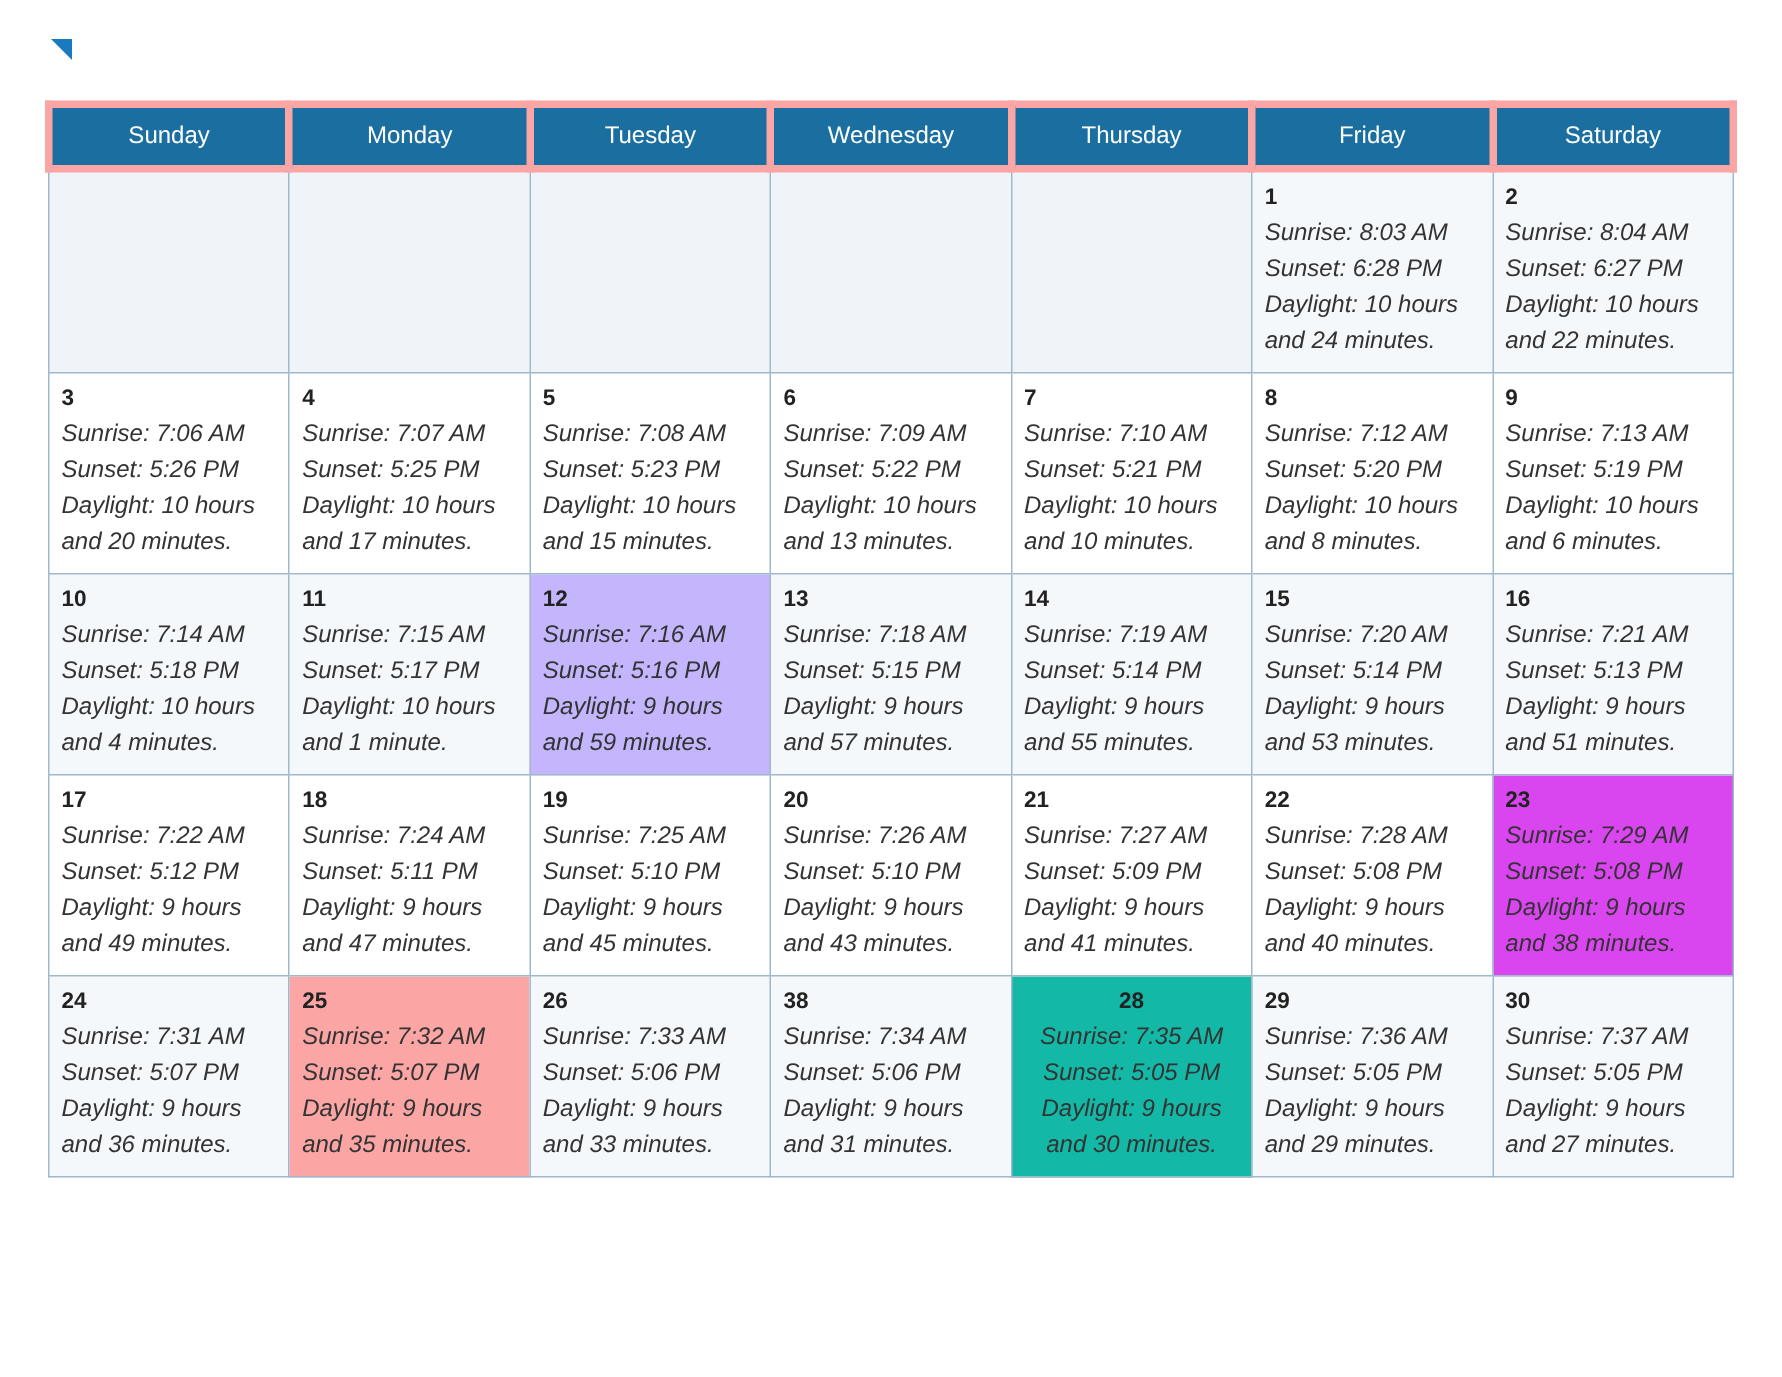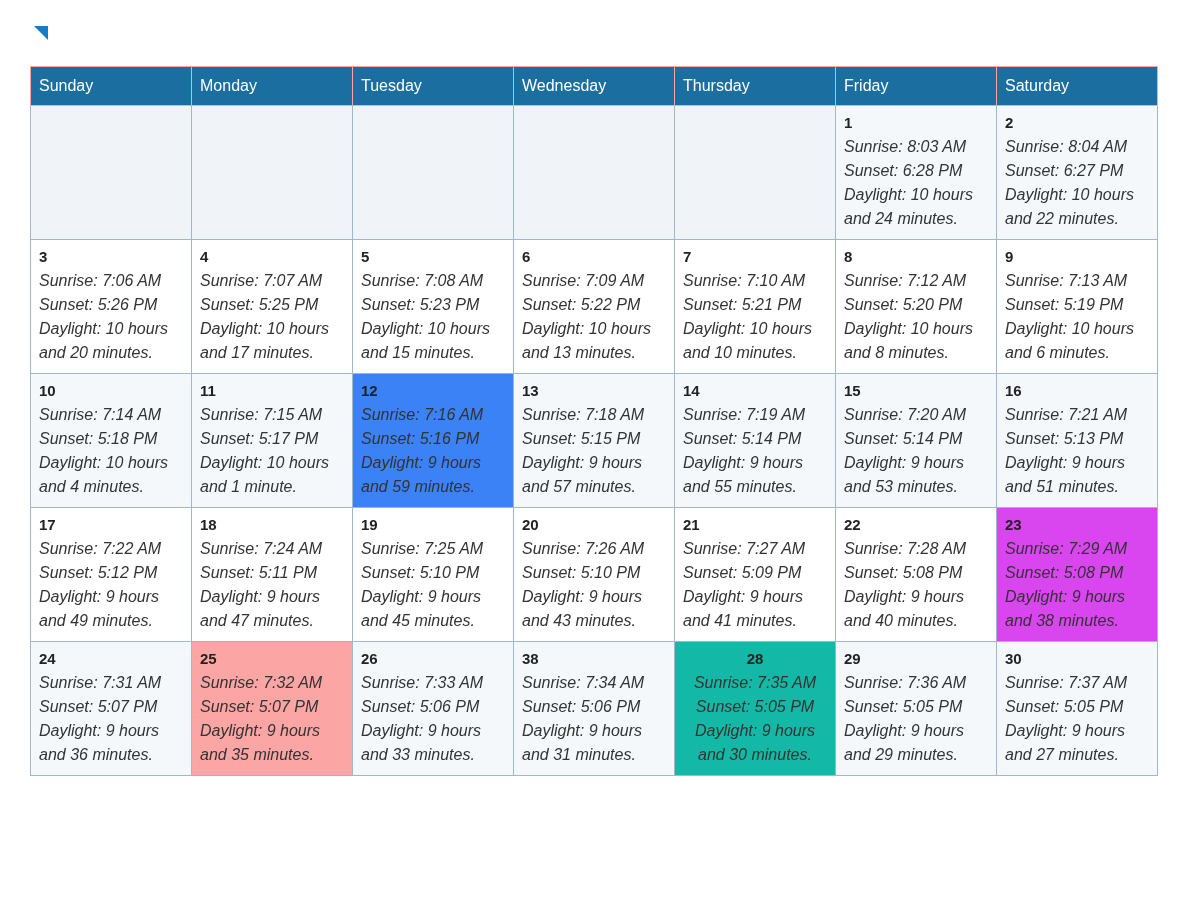--- a/index.html
+++ b/index.html
@@ -40,22 +40,22 @@
       width: 100%;
       border-collapse: collapse;
       border: 1px solid #1a7abf;
     }
     .calendar th {
       background-color: #1a6fa0;
       color: #fff;
       padding: 10px 8px;
       font-size: 16px;
       font-weight: normal;
-      text-align: left;
-      border: 1px solid #fca5a5;
+      text-align: center;
+      border: 5px solid #fca5a5;
     }
     .calendar td {
       vertical-align: top;
       padding: 8px;
       border: 1px solid #a0b8cc;
       width: 14.28%;
       min-height: 100px;
       font-size: 13px;
       color: #333;
       background: #fff;
@@ -186,21 +186,21 @@
       </tr>
       <tr>
         <td style="background: rgb(245, 248, 251); margin-left: 34px;">
           <span class="day-number">10</span>
           <div class="day-info">Sunrise: 7:14 AM<br>Sunset: 5:18 PM<br>Daylight: 10 hours<br>and 4 minutes.</div>
         </td>
         <td style="background: rgb(245, 248, 251);">
           <span class="day-number">11</span>
           <div class="day-info">Sunrise: 7:15 AM<br>Sunset: 5:17 PM<br>Daylight: 10 hours<br>and 1 minute.</div>
         </td>
-        <td style="background: #3b82f6;">
+        <td style="background: #c4b5fd;">
           <span class="day-number">12</span>
           <div class="day-info">Sunrise: 7:16 AM<br>Sunset: 5:16 PM<br>Daylight: 9 hours<br>and 59 minutes.</div>
         </td>
         <td style="background: rgb(245, 248, 251);">
           <span class="day-number">13</span>
           <div class="day-info">Sunrise: 7:18 AM<br>Sunset: 5:15 PM<br>Daylight: 9 hours<br>and 57 minutes.</div>
         </td>
         <td style="background: rgb(245, 248, 251);">
           <span class="day-number">14</span>
           <div class="day-info">Sunrise: 7:19 AM<br>Sunset: 5:14 PM<br>Daylight: 9 hours<br>and 55 minutes.</div>

